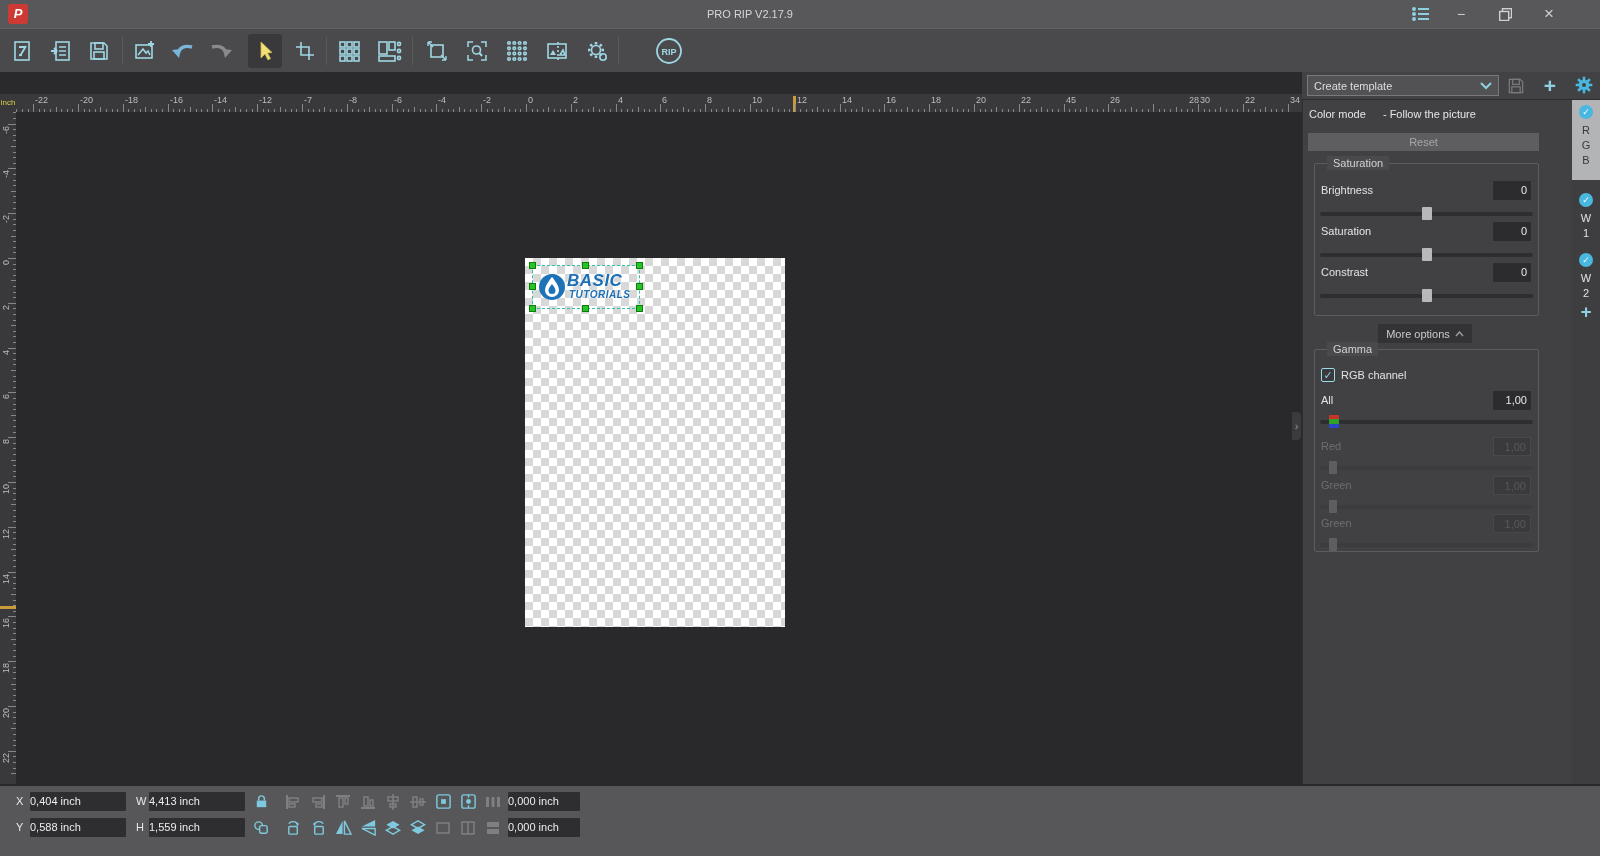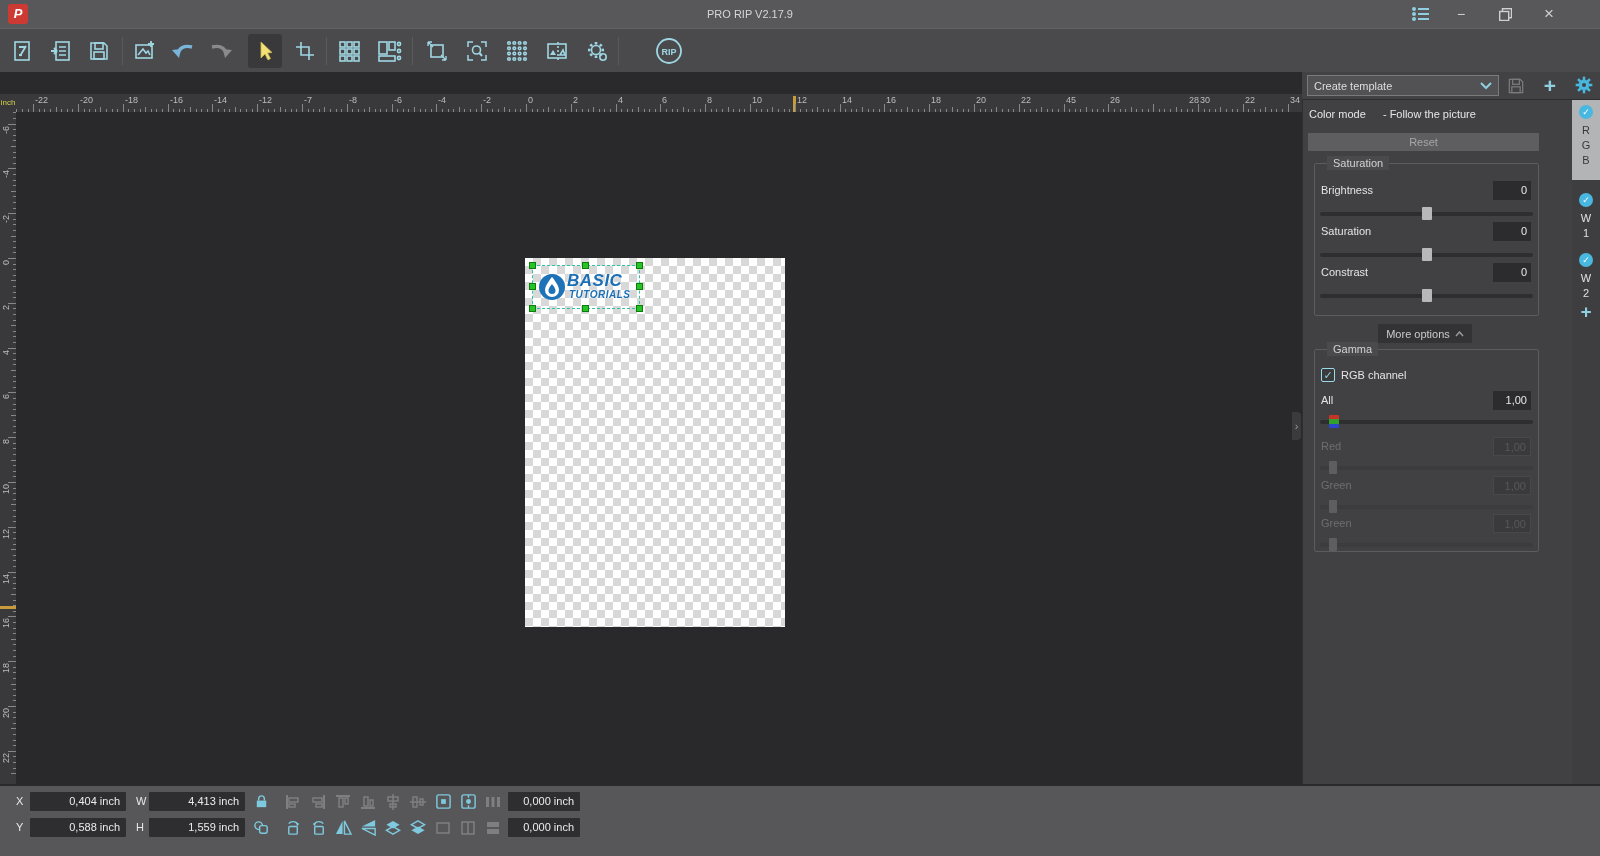--- a/index.html
+++ b/index.html
@@ -115,21 +115,21 @@
   .chan-check { margin:5px auto 4px; width:14px; height:14px; border-radius:50%; background:#49b8e0;
     color:#fff; font-size:9px; line-height:14px; font-weight:bold; }
   .chan-letter { line-height:15px; color:#e0e0e2; font-size:11px; }
   #chan-rgb .chan-letter { color:#39393c; }
   #chan-add { top:200px; height:24px; color:#8fd0e0; font-size:19px; font-weight:bold; line-height:24px; }
 
   
   #statusbar { left:0; top:784px; width:1600px; height:72px; background:#57575a; border-top:2px solid #29292b; }
   .sb-label { position:absolute; width:12px; color:#e8e8ea; line-height:19px; }
   .sb-input { position:absolute; width:96px; height:19px; background:#2e2e30; color:#ececee;
-    text-align:right; padding:3px 6px 0 0; border-radius:1px; }
+    text-align:left; padding:3px 6px 0 0; border-radius:1px; }
   .sb-icon { position:absolute; width:22px; height:19px; display:flex; align-items:center; justify-content:center; }
   .sb-icon svg { stroke:#7ec9dd; fill:none; stroke-width:1.5; }
   .sb-icon.gray svg { stroke:#7f7f82; }
   .sb-icon.gray.f svg, .sb-icon.f svg { fill:#7ec9dd; stroke:none; }
   .sb-icon.gray.f svg { fill:#7f7f82; }
 </style>
 </head>
 <body>
 
 <div id="root">

